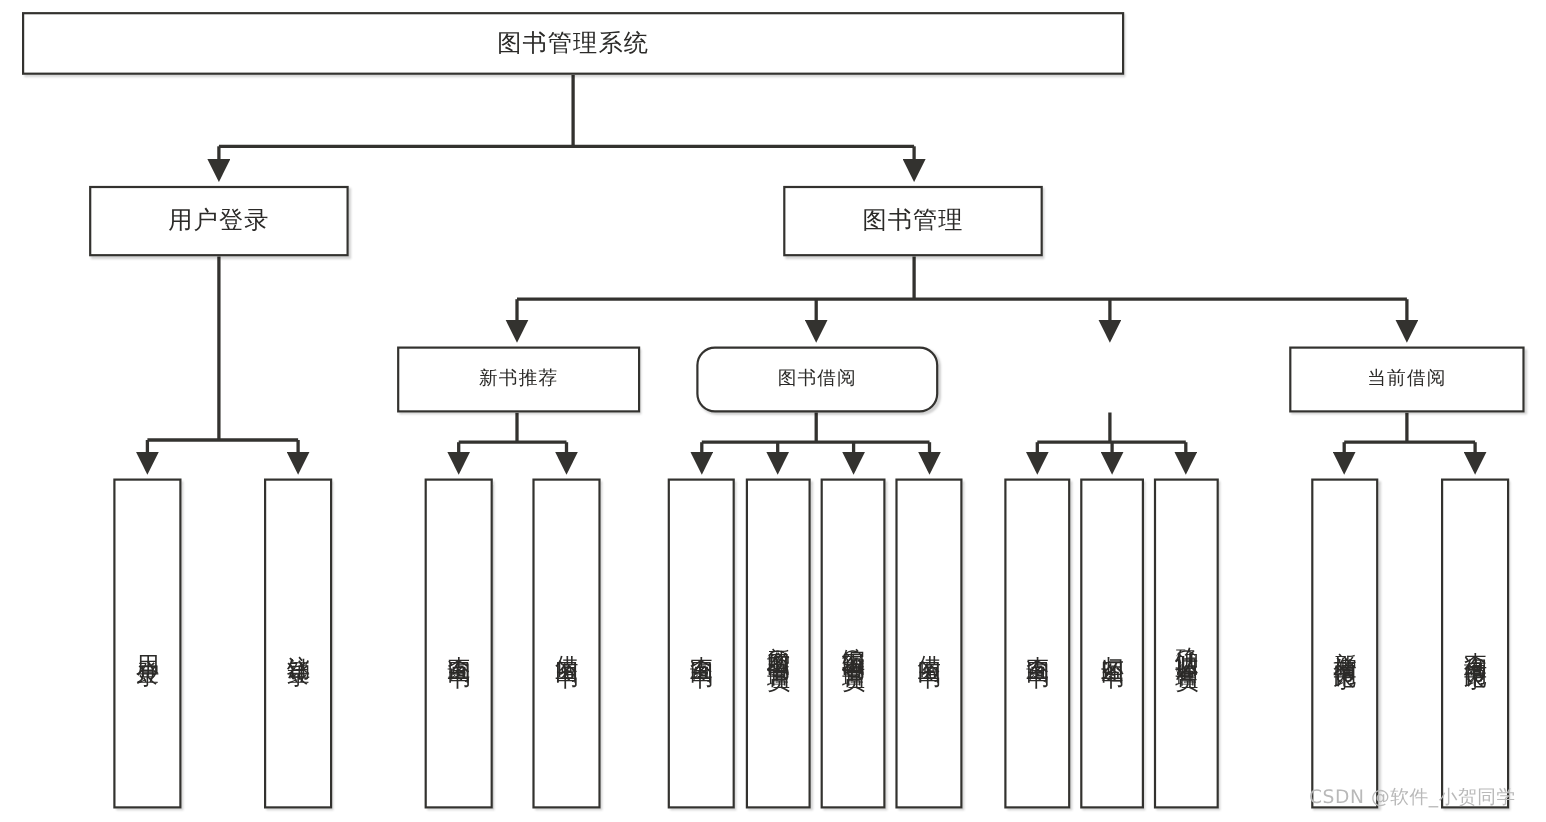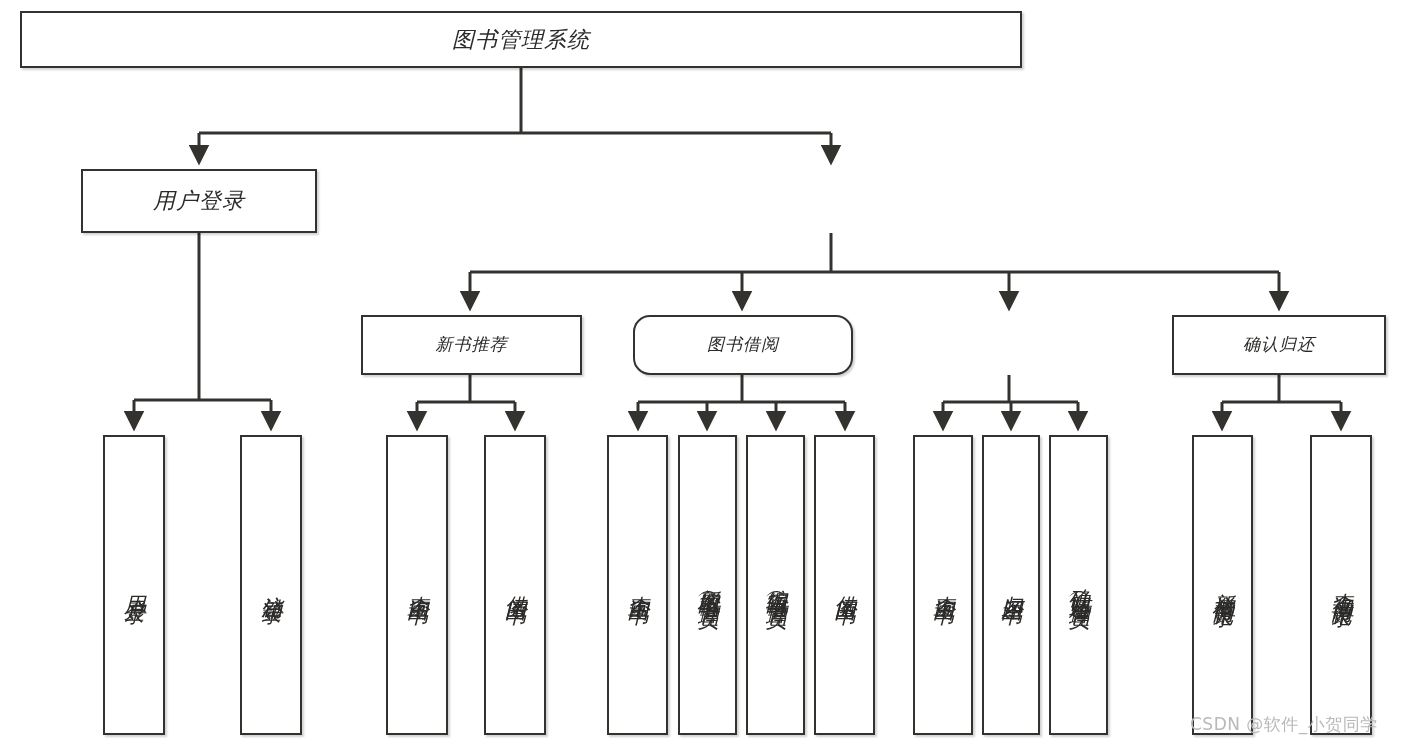--- a/index.html
+++ b/index.html
@@ -35,21 +35,20 @@
     justify-content: center;
     box-shadow: 2px 2px 2px rgba(0,0,0,0.18);
   }
   .node-label {
     color: #2b2a28;
     font-size: 22px;
     line-height: 1.25;
     letter-spacing: 1px;
     white-space: nowrap;
     text-align: right;
-    font-style: italic;
   }
   .node.root .node-label { font-size: 22px; }
   .node.level2 .node-label { font-size: 22px; }
   .node.level3 .node-label { font-size: 17px; }
 
   .node.leaf {
     align-items: center;
     justify-content: center;
     padding-top: 0;
   }
@@ -126,29 +125,32 @@
     </g>
   </svg>
 
   <div class="node root" style="left:20px; top:11px; width:1002px; height:57px;">
     <span class="node-label">图书管理系统</span>
   </div>
 
   <div class="node level2" style="left:81px; top:169px; width:236px; height:64px;">
     <span class="node-label">用户登录</span>
   </div>
+  <div class="node level2" style="left:712px; top:169px; width:236px; height:64px;">
+    <span class="node-label">图书管理</span>
+  </div>
 
   <div class="node level3" style="left:361px; top:315px; width:221px; height:60px;">
     <span class="node-label">新书推荐</span>
   </div>
   <div class="node level3" style="left:633px; top:315px; width:220px; height:60px;border-radius:17px;">
     <span class="node-label">图书借阅</span>
   </div>
   <div class="node level3" style="left:1172px; top:315px; width:214px; height:60px;">
-    <span class="node-label">确认归还</span>
+    <span class="node-label">当前借阅</span>
   </div>
 
   <div class="node leaf" style="left:103px; top:435px; width:62px; height:300px;">
     <span class="node-label">用户登录</span>
   </div>
   <div class="node leaf" style="left:240px; top:435px; width:62px; height:300px;">
     <span class="node-label">注销登录</span>
   </div>
 
   <div class="node leaf" style="left:386px; top:435px; width:62px; height:300px;">

